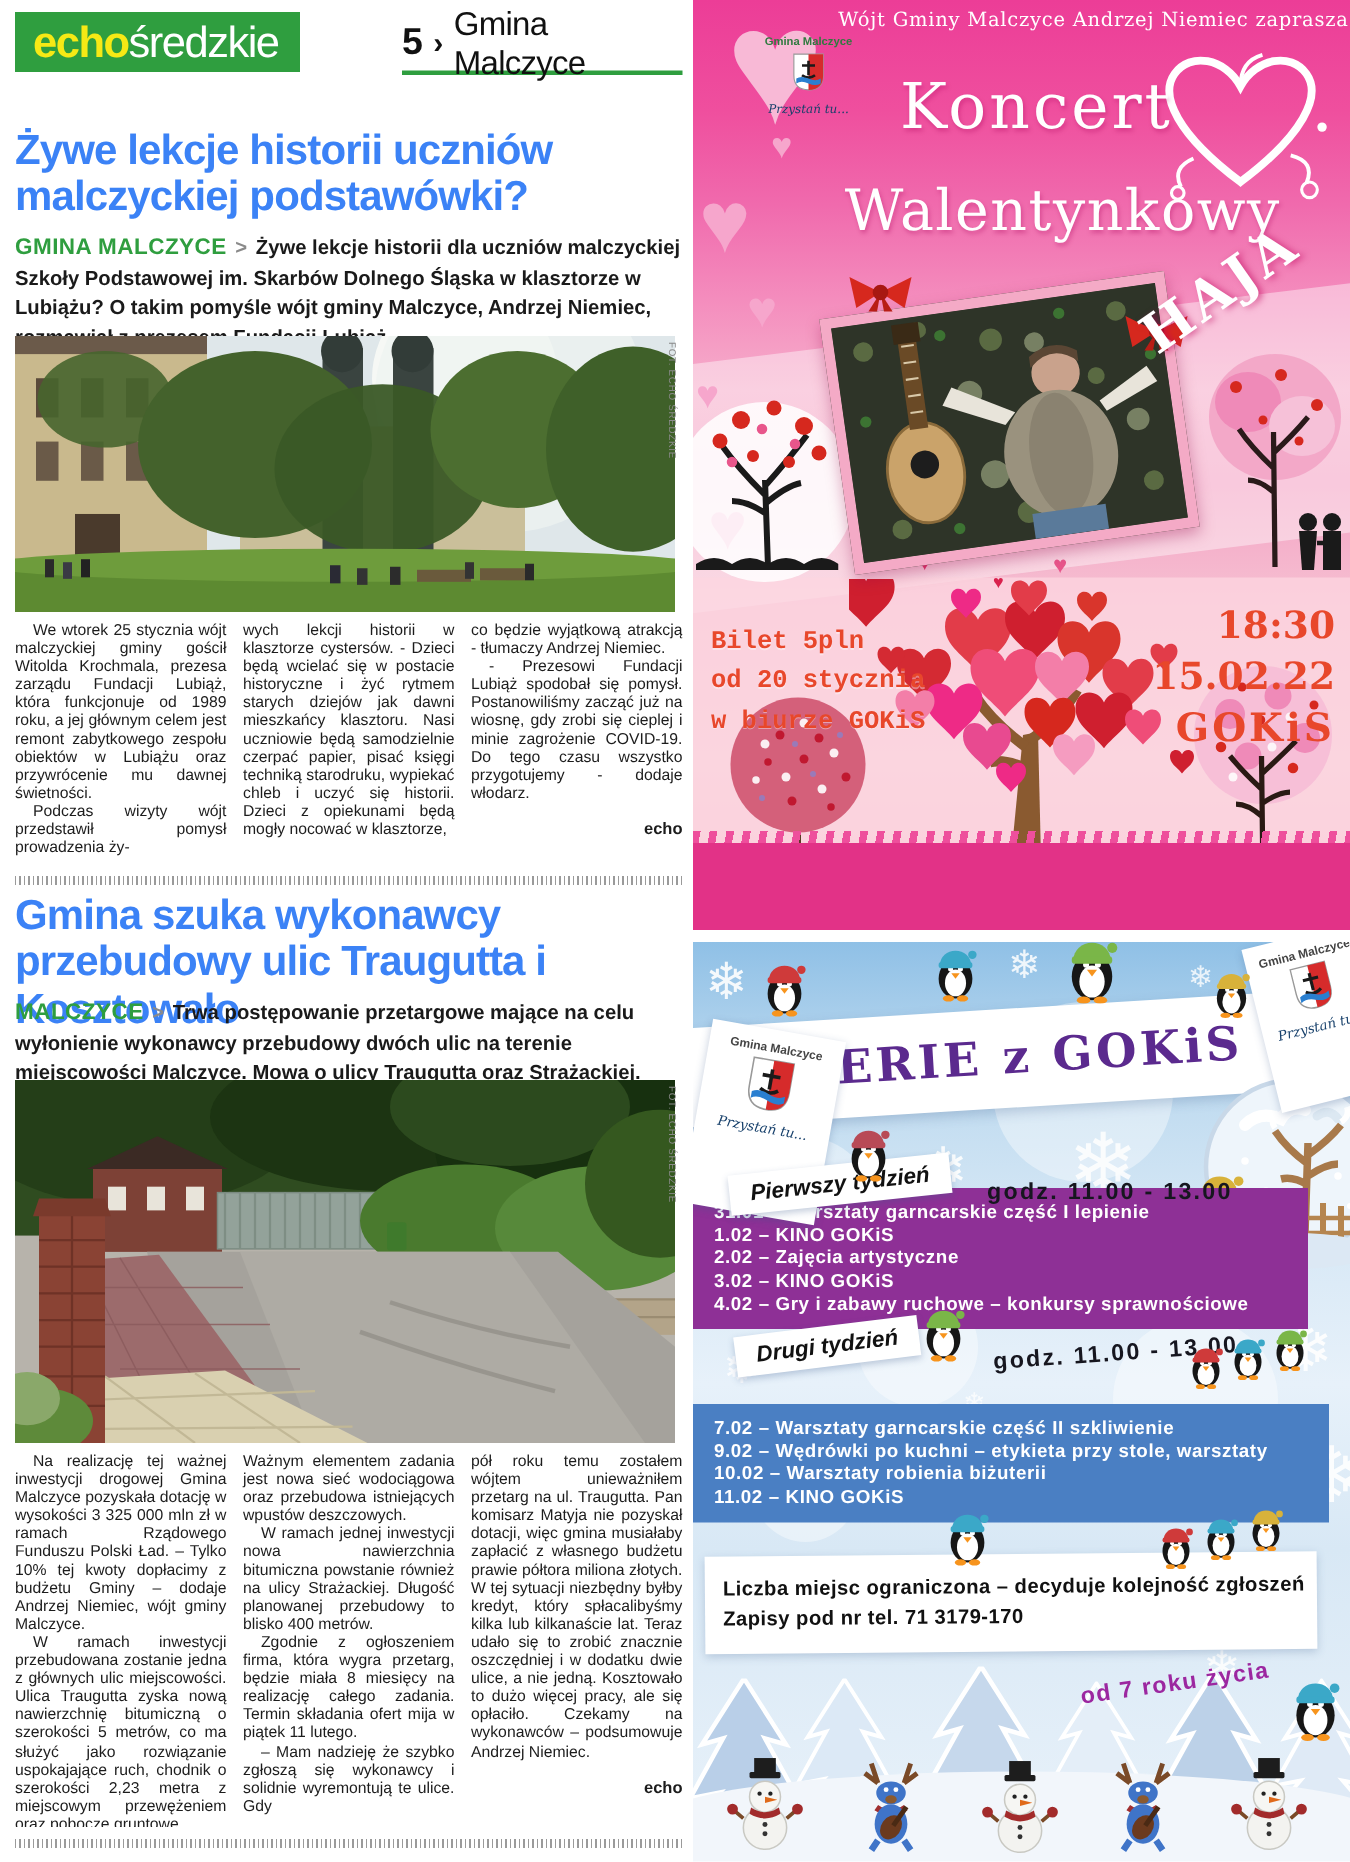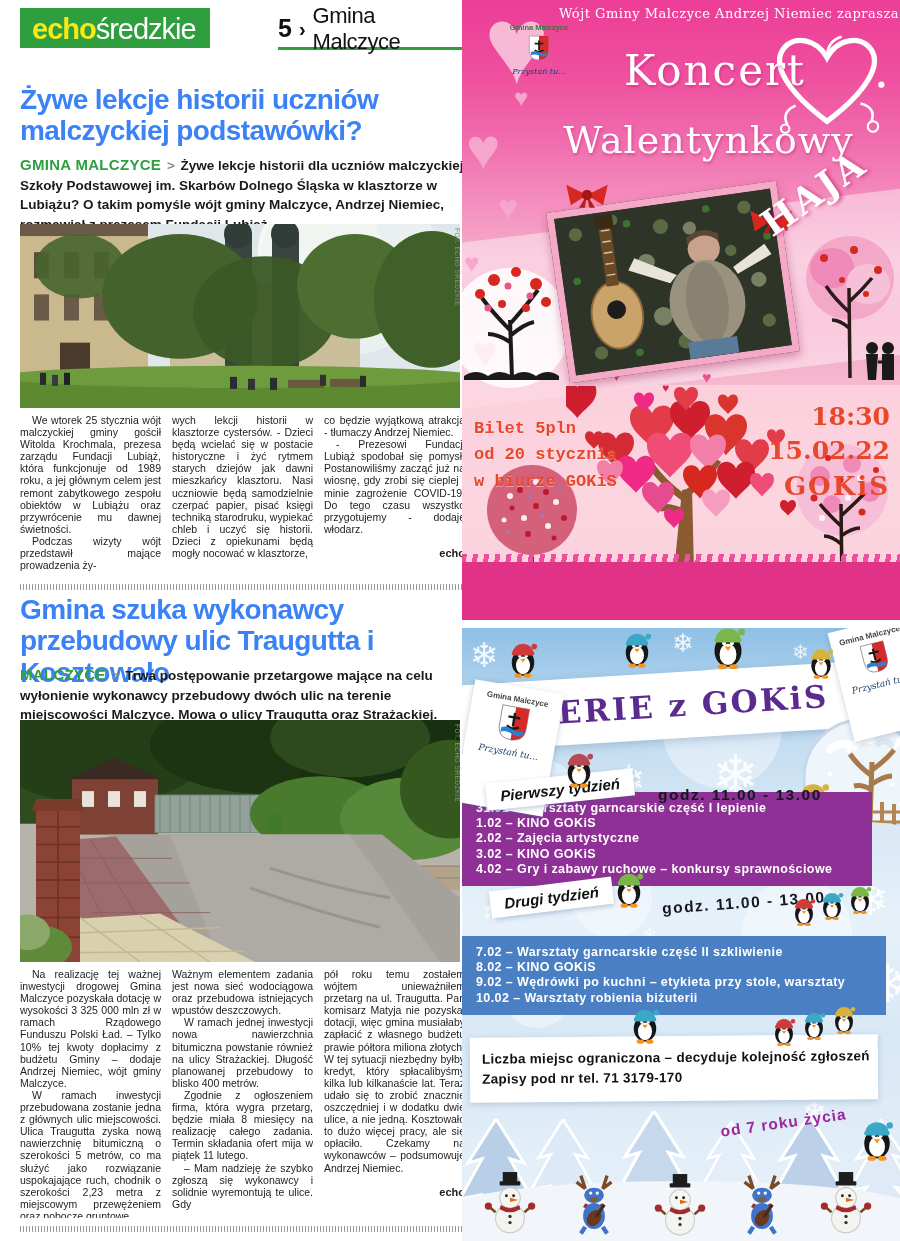--- a/index.html
+++ b/index.html
@@ -1,20 +1,20 @@
 <!DOCTYPE html>
 <html><head>
 <meta charset="utf-8">
 <style>
 *{box-sizing:border-box;margin:0;padding:0}
 html,body{width:900px;height:1241px;background:#fff;font-family:"Liberation Sans",sans-serif;overflow:hidden}
 .page{position:relative;width:900px;height:1241px;background:#fff}
 
 
-.left-col{position:absolute;left:20px;top:0;width:445px;height:1105px}
+.left-col{position:absolute;left:10px;top:0;width:445px;height:1105px}
 .masthead{position:absolute;top:8px;left:0;width:445px;height:42px}
 .logo-box{position:absolute;left:0;top:0;height:40px;background:#2f9e3f;padding:3px 14px 0 12px;display:flex;align-items:center}
 .logo-echo{font-size:29px;font-weight:bold;color:#f6e915;letter-spacing:-1px}
 .logo-sredzkie{font-size:29px;font-weight:400;color:#fff;letter-spacing:-1px}
 .page-head{position:absolute;left:258px;top:2px;width:187px;height:40px;border-bottom:3px solid #2f9e3f;display:flex;align-items:center;gap:7px}
 .page-num{font-size:25px;font-weight:bold;color:#111}
 .page-sep{font-size:20px;font-weight:bold;color:#111;padding-top:2px}
 .page-section{font-size:22px;color:#111;letter-spacing:-0.5px}
 
 .a-title{position:absolute;left:0;width:445px;font-size:28px;font-weight:800;color:#3b82f6;line-height:1.12;letter-spacing:-0.6px}
@@ -37,21 +37,21 @@
 .val-band{position:absolute;left:-30px;top:215px;width:520px;height:165px;background:rgba(255,255,255,0.42);transform:rotate(-7deg);z-index:1}
 .val-band2{position:absolute;left:-30px;top:385px;width:520px;height:190px;background:rgba(252,214,224,0.75);z-index:1}
 .hx{position:absolute;color:#f6a6cc;z-index:1;line-height:1}
 .val-invite{position:absolute;left:96px;top:6px;width:342px;text-align:center;color:#fff;font-family:"DejaVu Serif",serif;font-size:13px;letter-spacing:0.5px;z-index:5}
 .val-logo-heart{position:absolute;left:22px;top:8px;width:110px;height:110px;z-index:4}
 .val-logo-heart .heart-bg{position:absolute;left:0;top:-18px;font-size:110px;color:#f8b9d6;line-height:1}
 .val-logo-inner{position:absolute;left:18px;top:16px;width:74px;text-align:center;z-index:2}
 .val-logo-name{font-size:7.5px;font-weight:bold;color:#2f7a3f;line-height:1.15}
 .val-logo-tag{font-size:8px;color:#17406b;font-style:italic;font-family:"DejaVu Serif",serif}
 .crest{display:inline-block;width:22px;height:26px;margin:2px 0}
-.val-title1{position:absolute;left:138px;top:46px;width:230px;text-align:center;color:#fff;font-family:"DejaVu Serif",serif;font-size:42px;letter-spacing:2px;z-index:5;text-shadow:1px 2px 3px rgba(170,0,90,.35)}
+.val-title1{position:absolute;left:138px;top:46px;width:230px;color:#fff;font-family:"DejaVu Serif",serif;font-size:42px;letter-spacing:2px;z-index:5;text-shadow:1px 2px 3px rgba(170,0,90,.35)}
 .val-title2{position:absolute;left:55px;top:118px;width:383px;text-align:center;color:#fff;font-family:"DejaVu Serif",serif;font-size:38px;letter-spacing:1px;z-index:5;text-shadow:1px 2px 3px rgba(170,0,90,.35)}
 .val-ornament{position:absolute;right:8px;top:22px;width:130px;height:115px;z-index:4}
 .val-artist{position:absolute;left:292px;top:172px;color:#fff;font-family:"DejaVu Serif",serif;font-size:36px;font-weight:bold;letter-spacing:3px;transform:rotate(-35deg);z-index:6;text-shadow:2px 2px 4px rgba(190,0,90,.5)}
 .val-photo{position:absolute;left:95px;top:196px;width:232px;height:172px;background:#2e3428;border:7px solid #f4aac6;box-shadow:0 4px 10px rgba(150,0,70,.35);transform:rotate(-8deg);z-index:3}
 .val-photo svg{display:block;width:100%;height:100%}
 .bow{position:absolute;width:46px;height:26px;z-index:4}
 .bow svg{width:100%;height:100%}
 .val-deco{position:absolute;z-index:2}
 .val-circle{position:absolute;left:-12px;top:268px;width:120px;height:120px;border-radius:50%;background:rgba(255,255,255,.85);z-index:1}
 .val-ticket{position:absolute;left:12px;top:416px;z-index:5}
@@ -154,21 +154,21 @@
         <rect x="300" y="150" width="6" height="11" fill="#333"></rect>
           <rect x="340" y="151" width="6" height="11" fill="#2a2a2a"></rect>
       </svg>
     </figure>
     <span class="photo-credit" style="left:434px;top:228px">FOT. ECHO ŚREDZKIE</span>
 
     <div class="cols" style="top:414px;height:166px">
       <div class="col">
           <div class="plist">
             <div class="para">We wtorek 25 stycznia wójt malczyckiej gminy gościł Witolda Krochmala, prezesa zarządu Fundacji Lubiąż, która funkcjonuje od 1989 roku, a jej głównym celem jest remont zabytkowego zespołu obiektów w Lubiążu oraz przywrócenie mu dawnej świetności.</div>
-            <div class="para">Podczas wizyty wójt przedstawił mające prowadzenia ży-</div>
+            <div class="para">Podczas wizyty wójt przedstawił pomysł prowadzenia ży-</div>
           </div>
         </div>
       <div class="col cont">
           <div class="plist">
             <div class="para">wych lekcji historii w klasztorze cystersów. - Dzieci będą wcielać się w postacie historyczne i żyć rytmem starych dziejów jak dawni mieszkańcy klasztoru. Nasi uczniowie będą samodzielnie czerpać papier, pisać księgi techniką starodruku, wypiekać chleb i uczyć się historii. Dzieci z opiekunami będą mogły nocować w klasztorze,</div>
           </div>
         </div>
       <div class="col cont">
           <div class="plist">
             <div class="para">co będzie wyjątkową atrakcją - tłumaczy Andrzej Niemiec.</div>
@@ -701,23 +701,23 @@
           <ellipse cx="11" cy="38" rx="4" ry="2.2" fill="#f7941d"></ellipse>
           <ellipse cx="21" cy="38" rx="4" ry="2.2" fill="#f7941d"></ellipse>
           <path d="M5,14 a11,10 0 0 1 22,0 Z" fill="var(--hat)"></path>
           <rect x="4" y="12" width="24" height="4.5" rx="2" fill="var(--hat)"></rect>
           <circle cx="28" cy="7" r="3" fill="var(--hat)"></circle>
         </svg>
       </span>
 
     <div class="sched sched-blue" style="top:308px">
         <div class="sched-item">7.02 – Warsztaty garncarskie część II szkliwienie</div>
-        <div class="sched-item">8.02 – KINO GOKiS</div>
         <div class="sched-item">9.02 – Wędrówki po kuchni – etykieta przy stole, warsztaty</div>
         <div class="sched-item">10.02 – Warsztaty robienia biżuterii</div>
+        <div class="sched-item">11.02 – KINO GOKiS</div>
       </div>
 
     <span class="pg" style="left:168px;top:378px;--hat:#3ba8c8">
         <svg viewBox="0 0 32 40">
           <ellipse cx="16" cy="24" rx="12" ry="14" fill="#161616"></ellipse>
           <ellipse cx="16" cy="27" rx="7.5" ry="9.5" fill="#fff"></ellipse>
           <circle cx="12.5" cy="17" r="1.8" fill="#fff"></circle>
           <circle cx="19.5" cy="17" r="1.8" fill="#fff"></circle>
           <polygon points="13,20 19,20 16,24" fill="#f7941d"></polygon>
           <ellipse cx="11" cy="38" rx="4" ry="2.2" fill="#f7941d"></ellipse>

